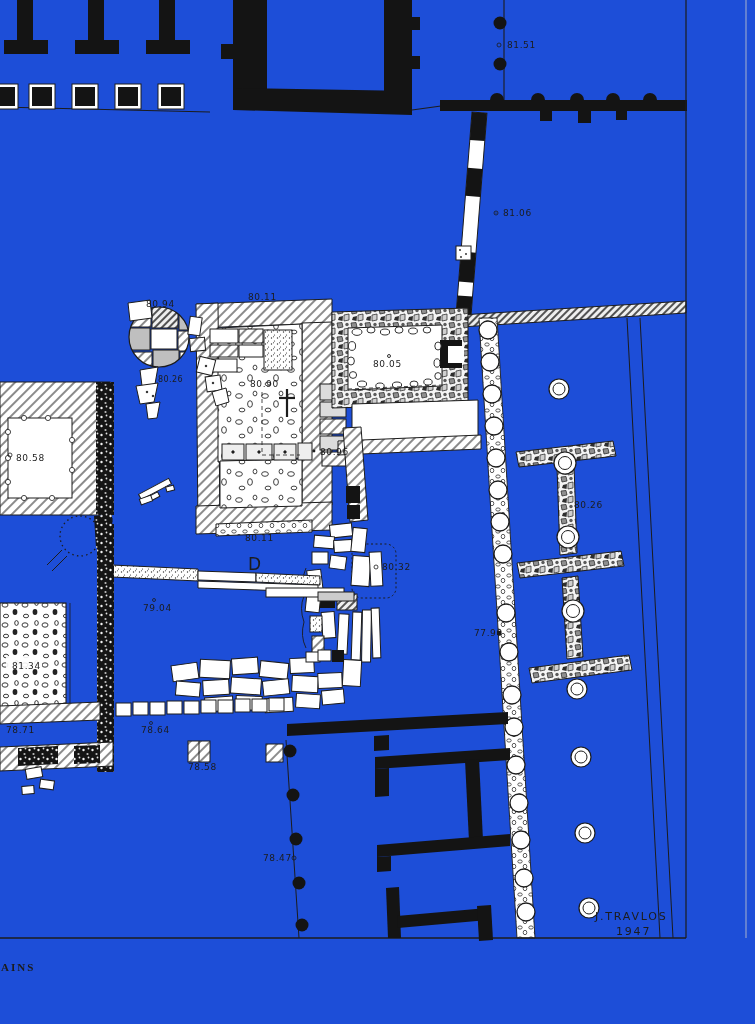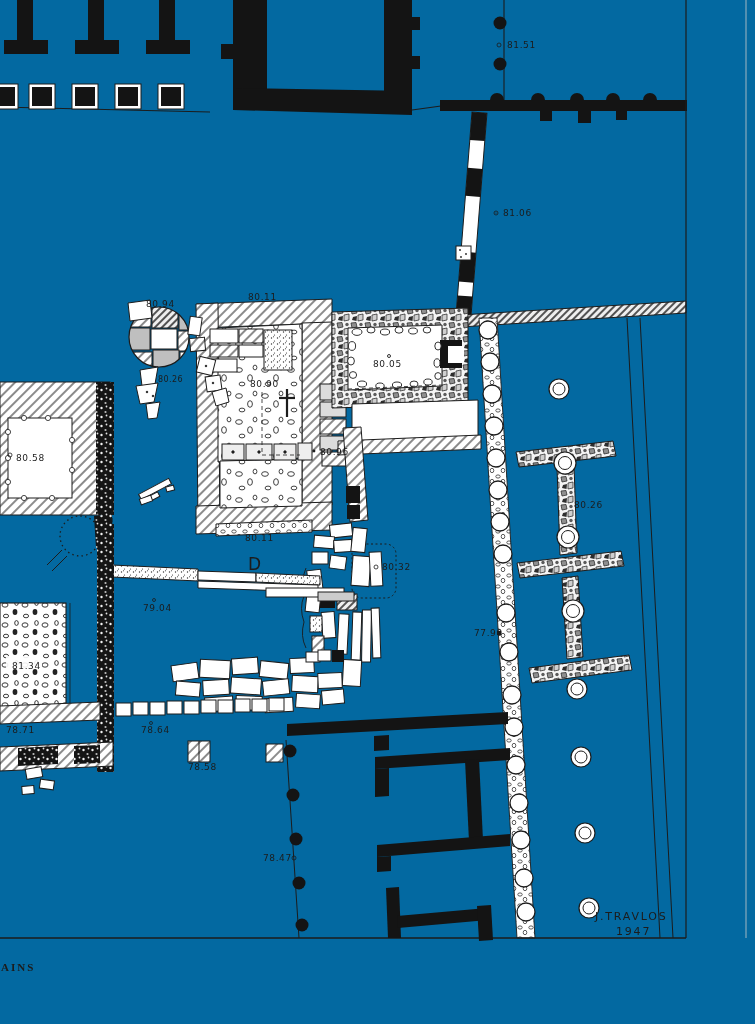--- a/index.html
+++ b/index.html
@@ -1,16 +1,16 @@
 <!DOCTYPE html>
 <html><head>
 <meta charset="utf-8">
 <style>
   html,body{margin:0;padding:0;background:#e8e8e8;}
-  .sheet{position:relative;width:755px;height:1024px;background:#0369a1;overflow:hidden;
+  .sheet{position:relative;width:755px;height:1024px;background:#1d4ed8;overflow:hidden;
          font-family:"DejaVu Sans",sans-serif;}
   .sheet svg{position:absolute;left:0;top:0;}
   text{fill:#1c1c1c;}
   .elev{font-size:9px;letter-spacing:.6px;}
   .elev-sm{font-size:8px;letter-spacing:.4px;}
   .area{font-size:17px;letter-spacing:1px;}
   .sig{font-size:11px;letter-spacing:1.8px;}
   .cap{font-family:"Liberation Serif",serif;font-weight:bold;font-size:11px;letter-spacing:2px;}
 </style>
 </head>

